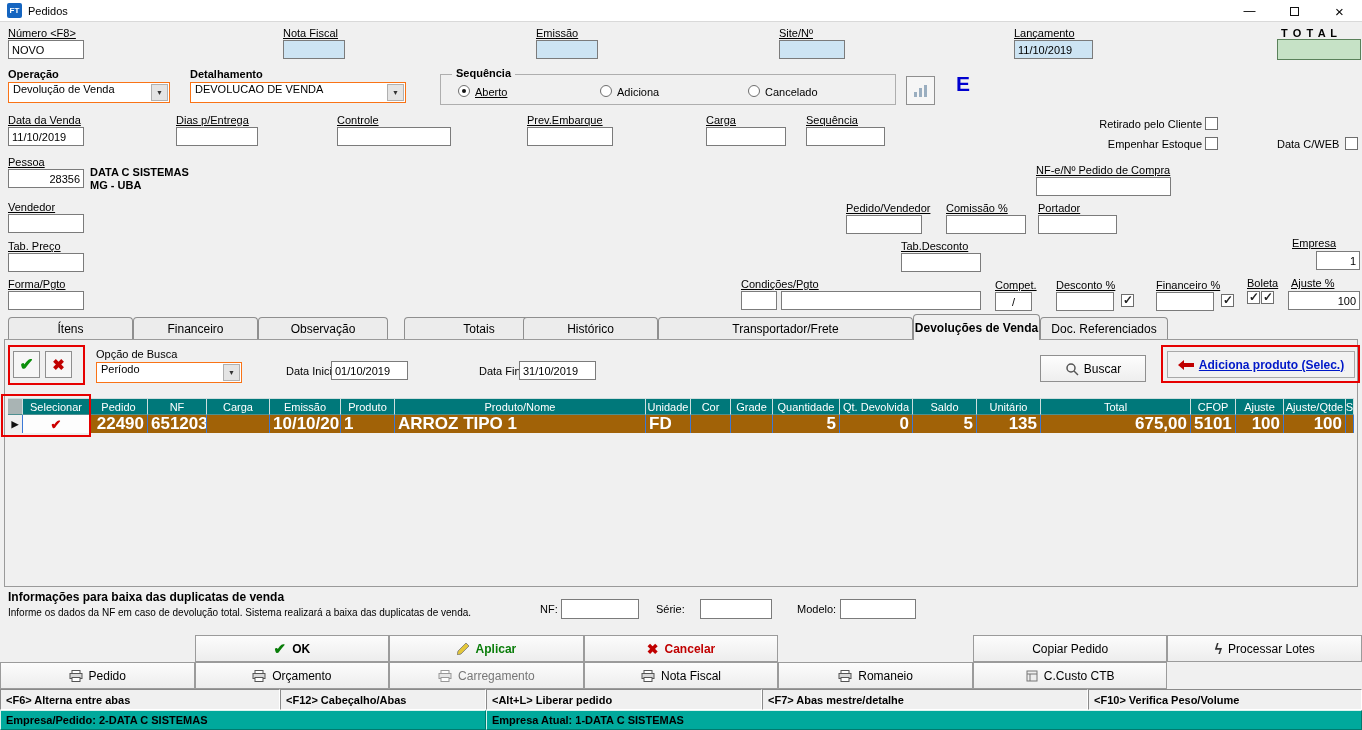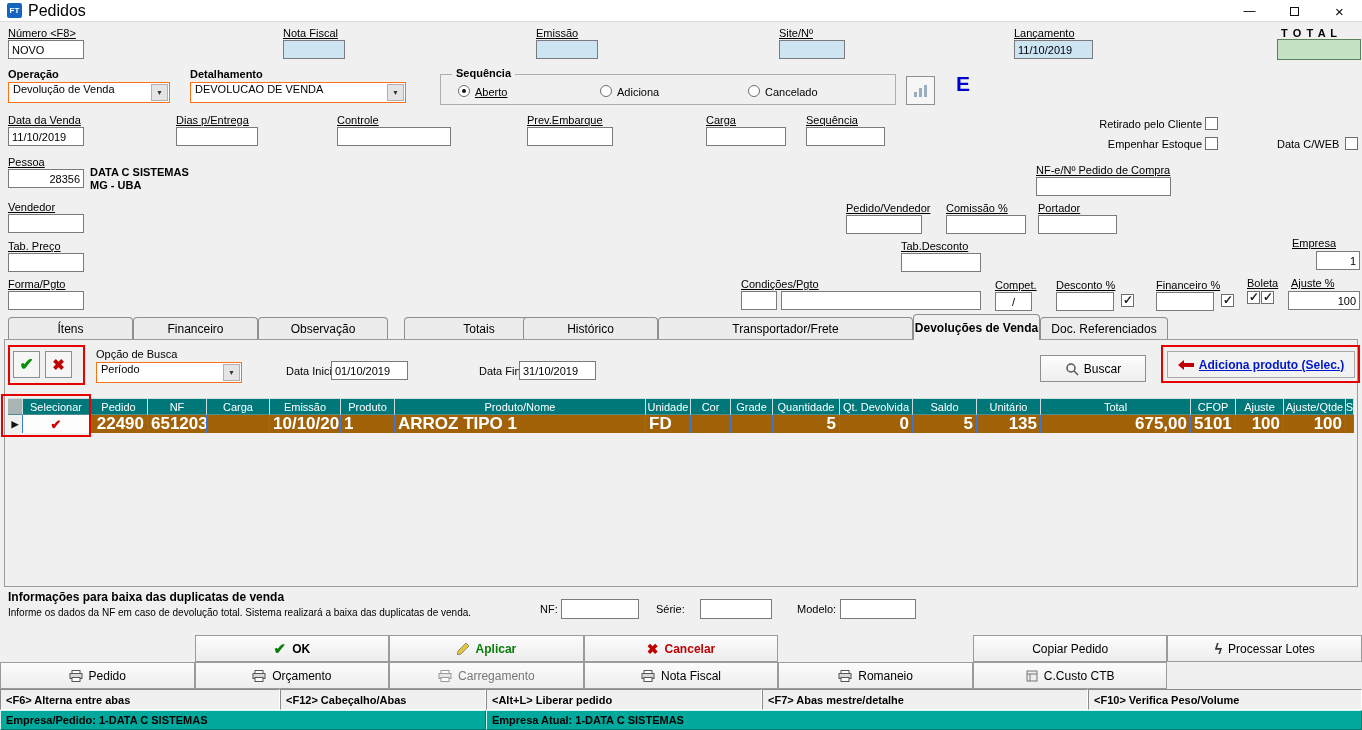--- a/index.html
+++ b/index.html
@@ -80,21 +80,21 @@
   .e-flag { position:absolute; color:#0000cf; font-weight:bold; font-size:21px; }
   svg { display:block; }
 </style>
 </head>
 <body>
 
 <div id="app">
 
   <div class="titlebar">
     <span class="app-icon">FT</span>
-    <span style="font-size:16px;">Pedidos</span>
+    <span style="font-size:11px;">Pedidos</span>
     <span class="win-btns">
       <span class="win-btn">—</span>
       <span class="win-btn">
           <span class="restore-box"></span>
         </span>
       <span class="win-btn" style="font-size:15px;">×</span>
     </span>
   </div>
 
   <div class="lbl" style="left:8px;top:27px;">Número &lt;F8&gt;</div>
@@ -395,17 +395,17 @@
 
   <div class="statusbar">
     <div class="status-seg" style="width:280px;">&lt;F6&gt; Alterna entre abas</div>
     <div class="status-seg" style="width:206px;">&lt;F12&gt; Cabeçalho/Abas</div>
     <div class="status-seg" style="width:276px;">&lt;Alt+L&gt; Liberar pedido</div>
     <div class="status-seg" style="width:326px;">&lt;F7&gt; Abas mestre/detalhe</div>
     <div class="status-seg" style="width:274px;">&lt;F10&gt; Verifica Peso/Volume</div>
   </div>
 
   <div class="bottombar">
-    <div class="bottom-seg" style="width:486px;">Empresa/Pedido: 1-DATA C SISTEMAS</div>
+    <div class="bottom-seg" style="width:486px;">Empresa/Pedido: 2-DATA C SISTEMAS</div>
     <div class="bottom-seg" style="width:876px;">Empresa Atual: 1-DATA C SISTEMAS</div>
   </div>
 
 </div>
 
 </body></html>

